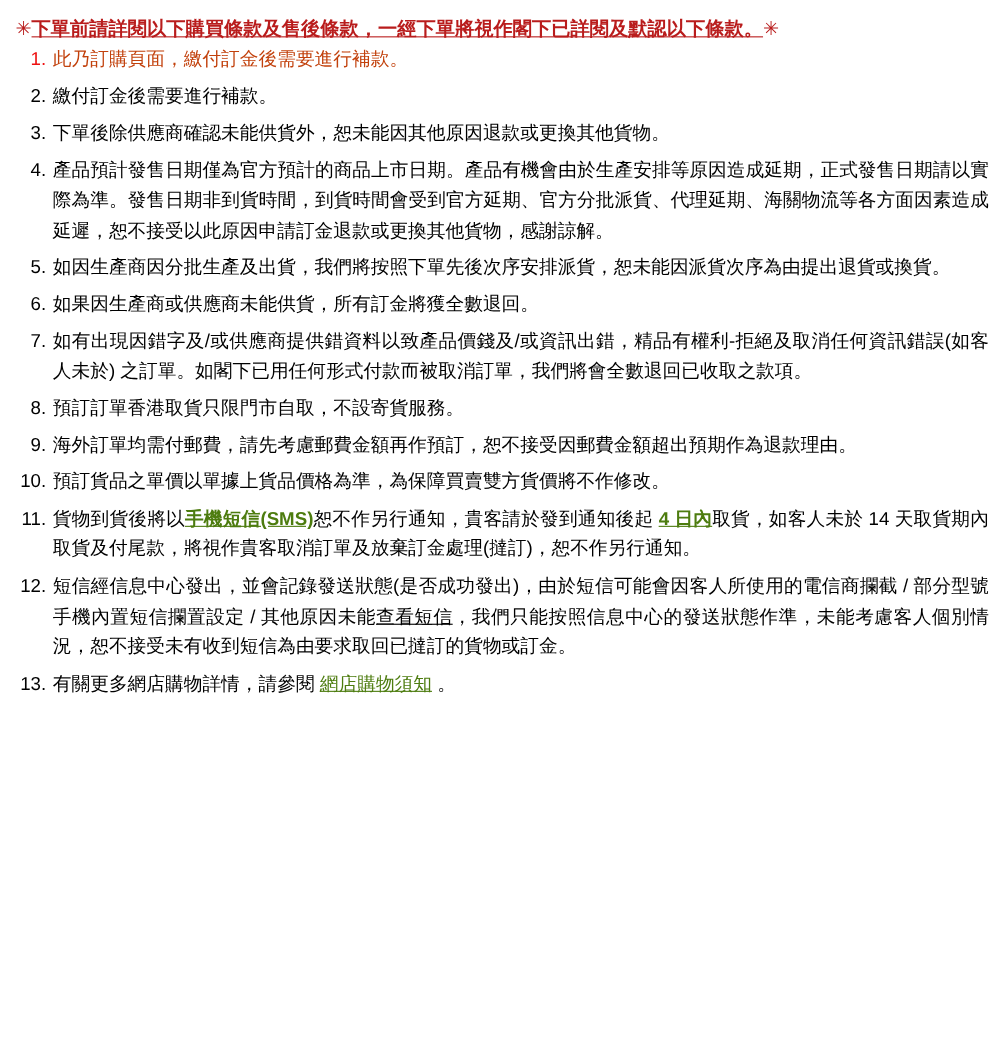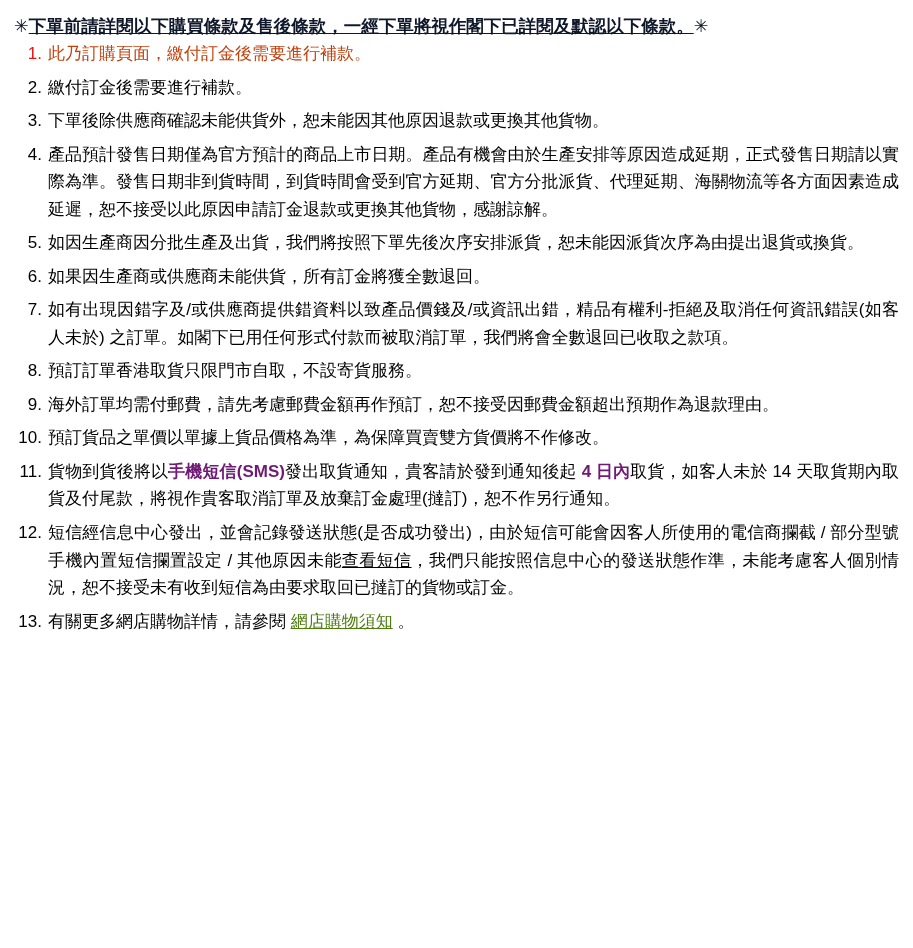--- a/index.html
+++ b/index.html
@@ -12,21 +12,21 @@
     min-height: 948px;
     font-family: "Liberation Sans", "DejaVu Sans", sans-serif;
     color: #000000;
   }
   .page {
     width: 913px;
     box-sizing: border-box;
     padding: 12px 14px 10px 14px;
   }
   .header-line {
-    color: #0f172a;
+    color: #b91c1c;
     font-weight: bold;
     font-size: 17.5px;
     letter-spacing: 0px;
     margin: 2px 0 2px 0;
     white-space: nowrap;
   }
   .header-line .hdr-text {
     text-decoration: underline;
   }
   .star {
@@ -67,21 +67,22 @@
     color: #c2410c;
   }
   ol.terms > li.red::before {
     color: #ee1111;
   }
   ol.terms > li.wide::before {
     width: 30px;
     left: -2px;
   }
   .u-red {
-    color: #701a75;
+    color: #4d7c0f;
+    text-decoration: underline;
     font-weight: bold;
   }
   .u-black {
     text-decoration: underline;
   }
   .link {
     color: #4d7c0f;
     text-decoration: underline;
   }
 </style>
@@ -99,18 +100,18 @@
       <li class="red"><span>此乃訂購頁面，繳付訂金後需要進行補款。</span></li>
       <li><span>繳付訂金後需要進行補款。</span></li>
       <li><span>下單後除供應商確認未能供貨外，恕未能因其他原因退款或更換其他貨物。</span></li>
       <li><span>產品預計發售日期僅為官方預計的商品上市日期。產品有機會由於生產安排等原因造成延期，正式發售日期請以實際為準。發售日期非到貨時間，到貨時間會受到官方延期、官方分批派貨、代理延期、海關物流等各方面因素造成延遲，恕不接受以此原因申請訂金退款或更換其他貨物，感謝諒解。</span></li>
       <li><span>如因生產商因分批生產及出貨，我們將按照下單先後次序安排派貨，恕未能因派貨次序為由提出退貨或換貨。</span></li>
       <li><span>如果因生產商或供應商未能供貨，所有訂金將獲全數退回。</span></li>
       <li><span>如有出現因錯字及/或供應商提供錯資料以致產品價錢及/或資訊出錯，精品有權利-拒絕及取消任何資訊錯誤(如客人未於) 之訂單。如閣下已用任何形式付款而被取消訂單，我們將會全數退回已收取之款項。</span></li>
       <li><span>預訂訂單香港取貨只限門市自取，不設寄貨服務。</span></li>
       <li><span>海外訂單均需付郵費，請先考慮郵費金額再作預訂，恕不接受因郵費金額超出預期作為退款理由。</span></li>
       <li class="wide"><span>預訂貨品之單價以單據上貨品價格為準，為保障買賣雙方貨價將不作修改。</span></li>
-      <li class="wide"><span>貨物到貨後將以</span><span class="u-red">手機短信(SMS)</span><span>發出取貨通知，貴客請於發到通知後起 </span><span class="u-red">4 日內</span><span>取貨，如客人未於 14 天取貨期內取貨及付尾款，將視作貴客取消訂單及放棄訂金處理(撻訂)，恕不作另行通知。</span></li>
+      <li class="wide"><span>貨物到貨後將以</span><span class="u-red">手機短信(SMS)</span><span>恕不作另行通知，貴客請於發到通知後起 </span><span class="u-red">4 日內</span><span>取貨，如客人未於 14 天取貨期內取貨及付尾款，將視作貴客取消訂單及放棄訂金處理(撻訂)，恕不作另行通知。</span></li>
       <li class="wide"><span>短信經信息中心發出，並會記錄發送狀態(是否成功發出)，由於短信可能會因客人所使用的電信商攔截 / 部分型號手機內置短信攔置設定 / 其他原因未能</span><span class="u-black">查看短信</span><span>，我們只能按照信息中心的發送狀態作準，未能考慮客人個別情況，恕不接受未有收到短信為由要求取回已撻訂的貨物或訂金。</span></li>
       <li class="wide"><span>有關更多網店購物詳情，請參閱</span><span> </span><span class="link">網店購物須知</span><span> 。</span></li>
     </ol>
 
 </div>
 
 </body></html>

